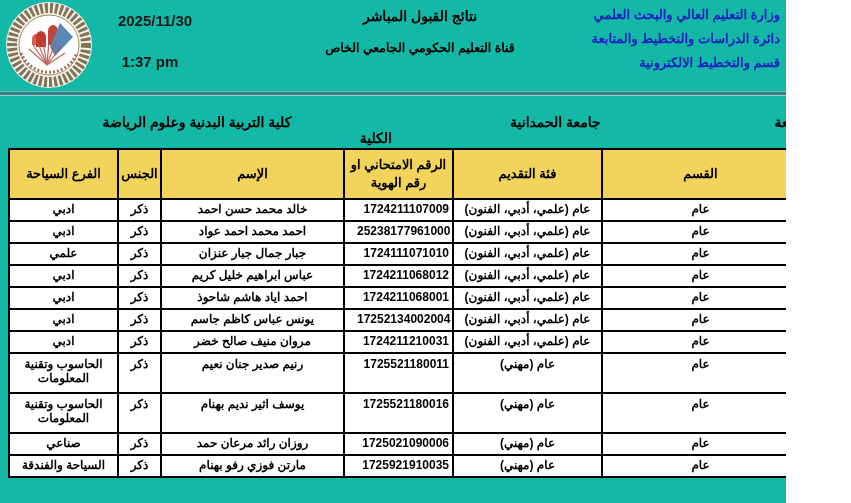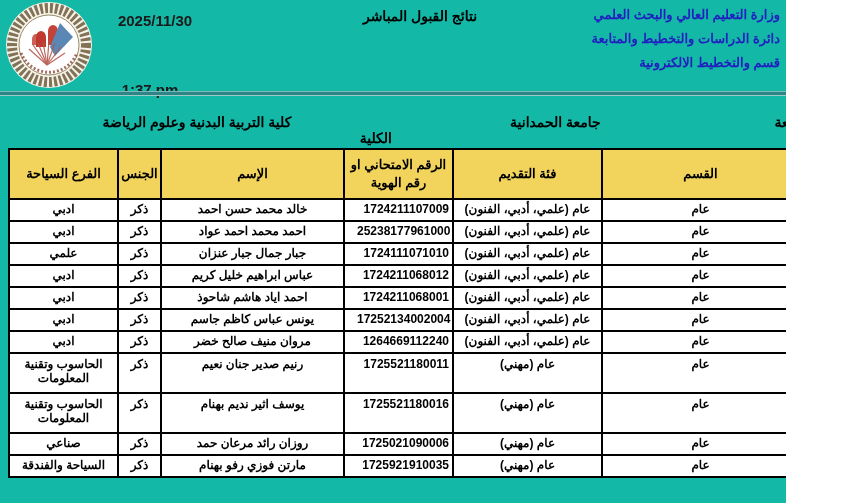--- a/index.html
+++ b/index.html
@@ -8,21 +8,21 @@
     position:relative; width:786px; height:503px; overflow:hidden;
     background:#14b8a6; font-family:Liberation Sans, sans-serif; color:#000;
   }
   .abs { position:absolute; }
 
   
   .logo { left:5px; top:1px; width:88px; height:88px; }
   .datetime-date { left:100px; top:12px; width:110px; text-align:center;
     font-size:15px; font-weight:bold; color:#1a1a1a; }
   .datetime-time { left:100px; top:53px; width:100px; text-align:center;
-    font-size:15px; font-weight:bold; color:#1a1a1a;margin-top:28px; }
+    font-size:15px; font-weight:bold; color:#1a1a1a; }
   .center-title { left:270px; top:8px; width:300px; text-align:center;
     font-size:14px; font-weight:bold; direction:rtl; }
   .center-subtitle { left:255px; top:40px; width:330px; text-align:center;
     font-size:12.5px; font-weight:bold; direction:rtl; }
   .ministry { right:6px; top:3px; width:330px; direction:rtl; text-align:right;
     color:#2020c0; font-weight:bold; font-size:13px; line-height:24px; }
   .divider { left:0; top:91px; width:851px; height:5px;
     background:#2e8585; border-top:1px solid #7fb8b8; border-bottom:1px solid #9fcaca; }
 
   
@@ -76,20 +76,21 @@
       </g>
 
       <path d="M16 52 a30 30 0 0 0 56 0" fill="none" stroke="#8a4a3a" stroke-width="3" stroke-dasharray="2 2" opacity="0.8"></path>
     </svg>
   </div>
 
   <div class="abs datetime-date">2025/11/30</div>
   <div class="abs datetime-time">1:37 pm</div>
 
   <div class="abs center-title">نتائج القبول المباشر</div>
+  <div class="abs center-subtitle">قناة التعليم الحكومي الجامعي الخاص</div>
 
   <div class="abs ministry">
     <div>وزارة التعليم العالي والبحث العلمي</div>
     <div>دائرة الدراسات والتخطيط والمتابعة</div>
     <div>قسم والتخطيط الالكترونية</div>
   </div>
 
   <div class="abs divider"></div>
 
   <div class="abs info-label university-label">الجامعة</div>
@@ -171,21 +172,21 @@
     <td class="c-cat">عام (علمي، أدبي، الفنون)</td>
     <td class="c-exam">17252134002004</td>
     <td class="c-name">يونس عباس كاظم جاسم</td>
     <td class="c-gender">ذكر</td>
     <td class="c-branch">ادبي</td>
   </tr>
           <tr>
     <td class="c-seq">7</td>
     <td class="c-dept">عام</td>
     <td class="c-cat">عام (علمي، أدبي، الفنون)</td>
-    <td class="c-exam">1264669112240</td>
+    <td class="c-exam">1724211210031</td>
     <td class="c-name">مروان منيف صالح خضر</td>
     <td class="c-gender">ذكر</td>
     <td class="c-branch">ادبي</td>
   </tr>
           <tr class="tall">
     <td class="c-seq">8</td>
     <td class="c-dept">عام</td>
     <td class="c-cat">عام (مهني)</td>
     <td class="c-exam">1725521180011</td>
     <td class="c-name">رنيم صدير جنان نعيم</td>

